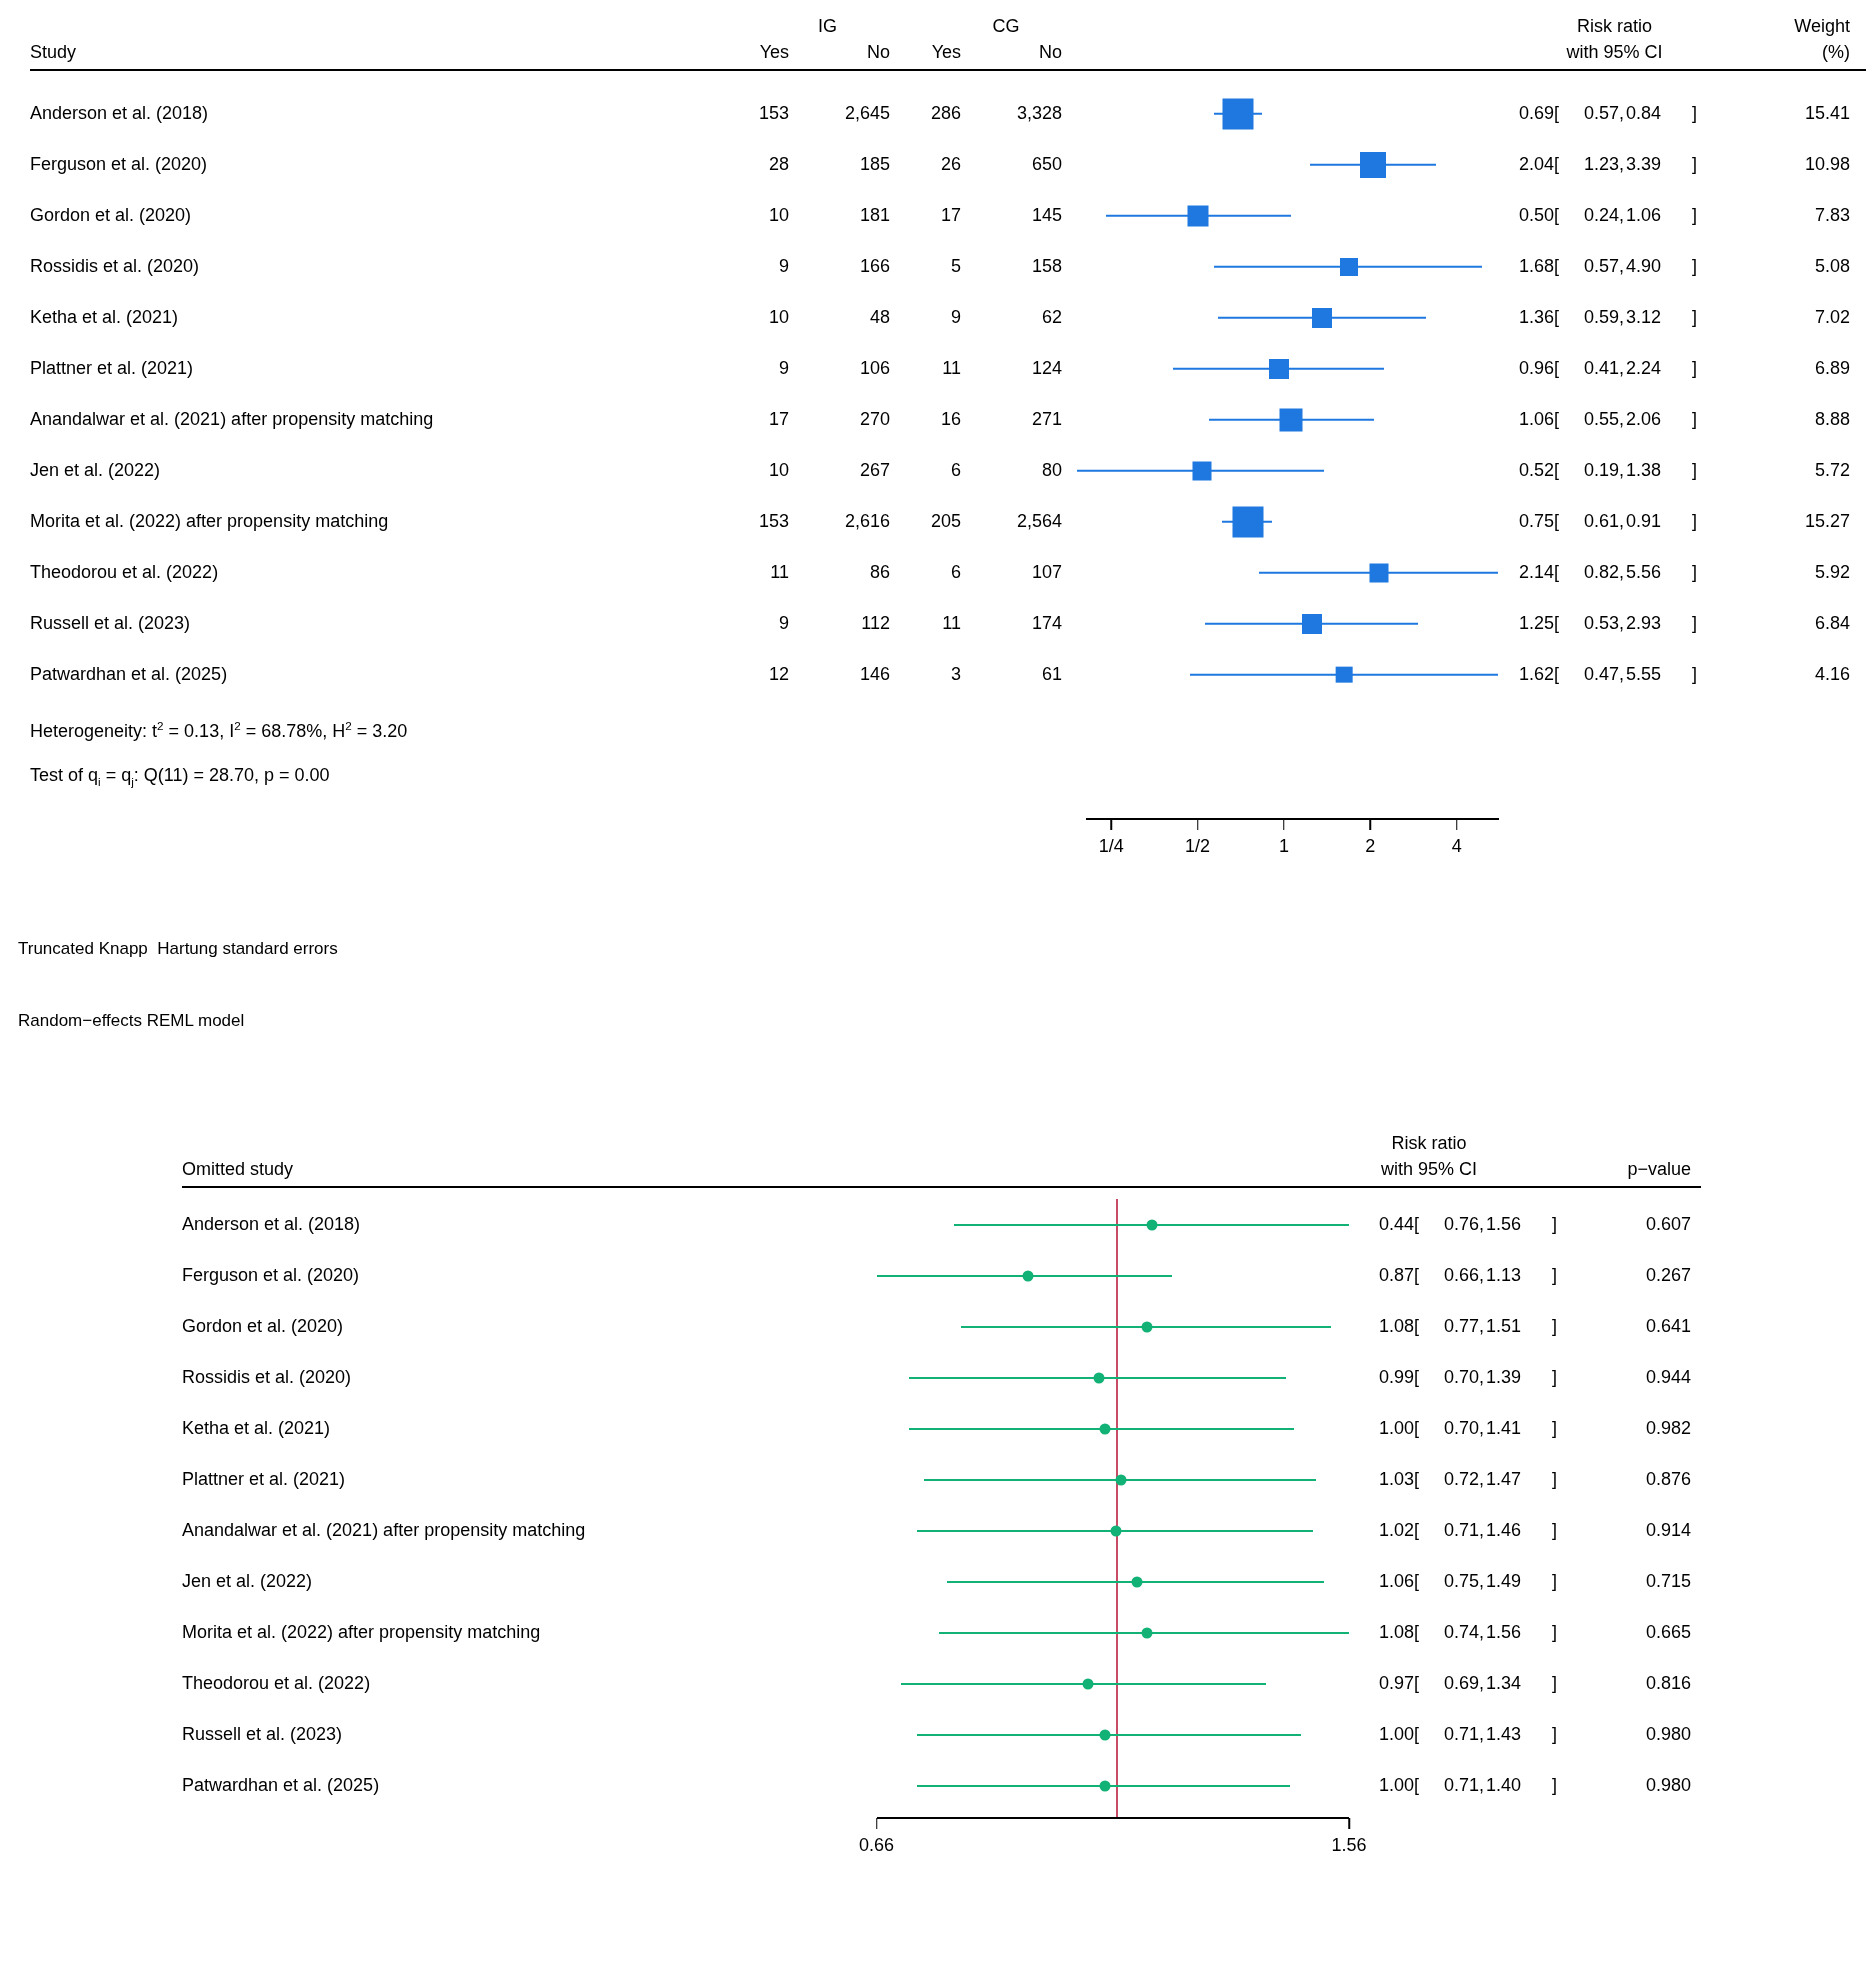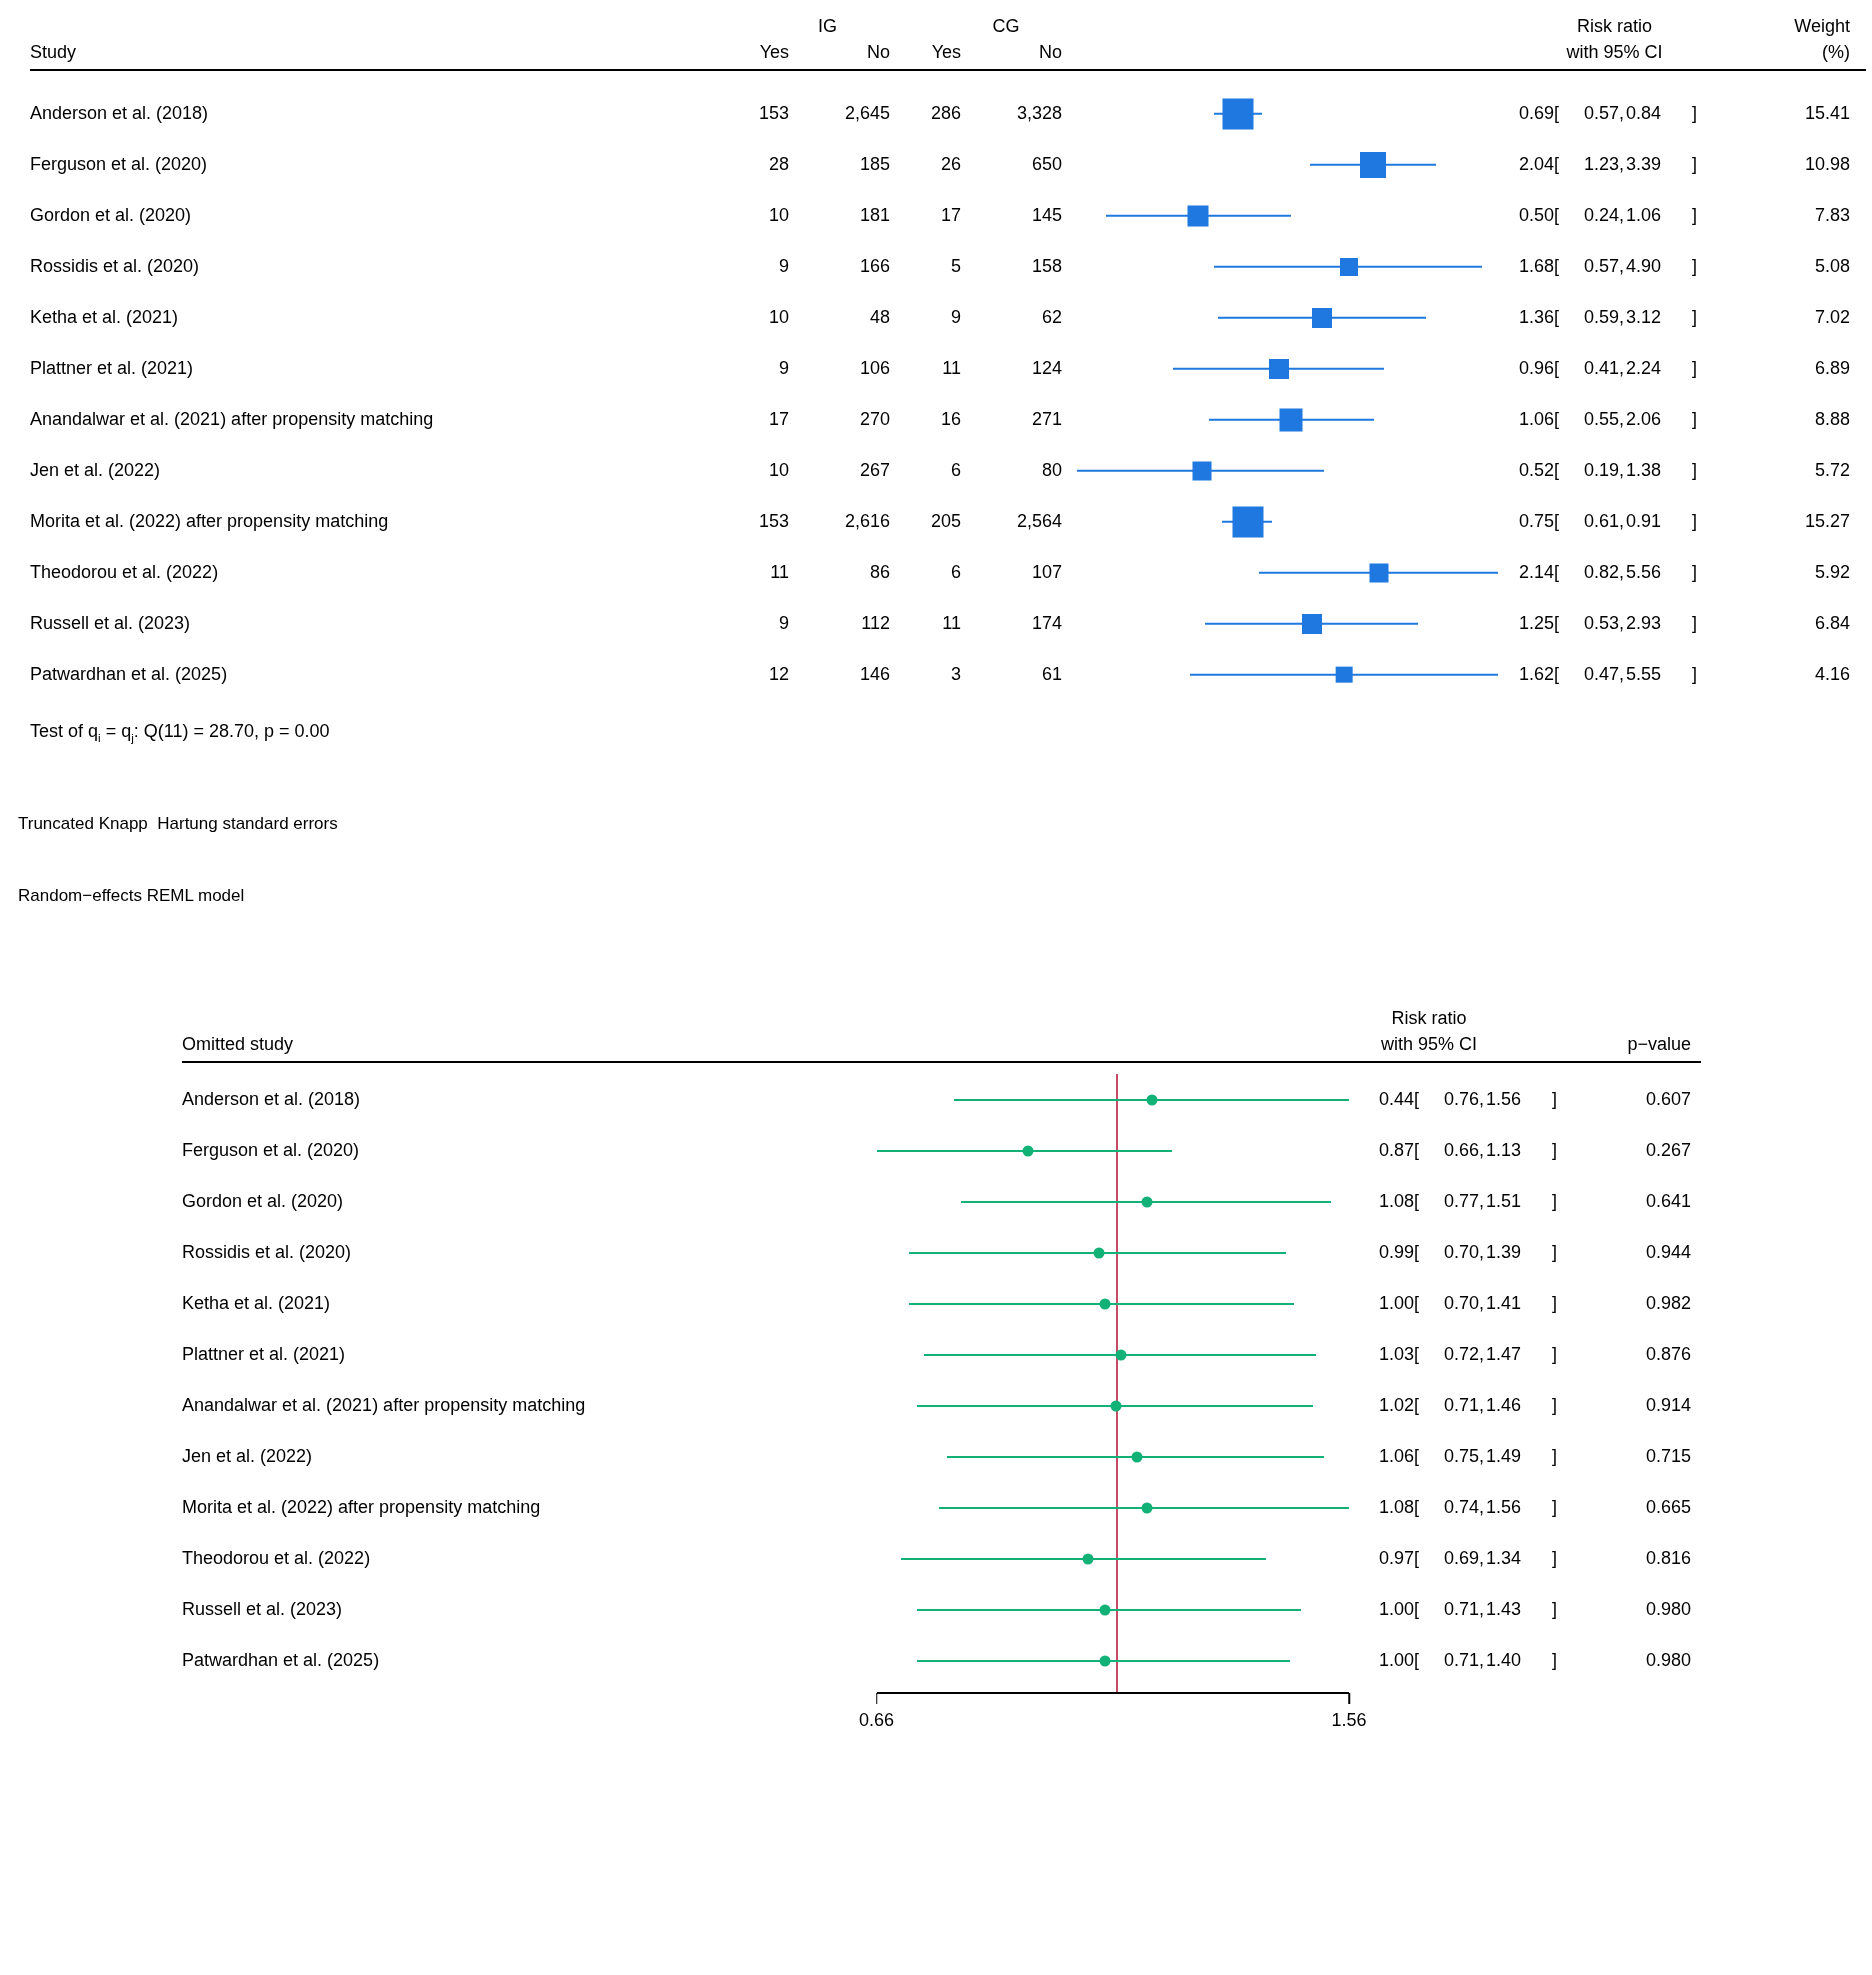--- a/index.html
+++ b/index.html
@@ -246,23 +246,39 @@
           <div class="cell plot">
             <div class="ci-line" style="left: 26.4936%; width: 72.2175%;"></div>
             <div class="sq" style="height: 16.7px; width: 16.7px; left: 62.6913%;"></div>
           </div>
           <div class="cell rr"><span class="rr-est">1.62</span><span class="rr-open"> [</span><span class="rr-lo">0.47</span><span class="rr-comma">,</span><span class="rr-hi">5.55</span><span class="rr-close">]</span></div>
           <div class="cell num">4.16</div>
         </div>
       </div>
 
     <div id="stats-a" class="stats">
+        <div class="stat-line"><span>Heterogeneity: t</span><sup>2</sup><span> = 0.13, I</span><sup>2</sup><span> = 68.78%, H</span><sup>2</sup><span> = 3.20</span></div>
         <div class="stat-line"><span>Test of q</span><sub>i</sub><span> = q</span><sub>j</sub><span>: Q(11) = 28.70, p = 0.00</span></div>
       </div>
 
+    <div class="grid-a axis-row-a">
+      <div class="axis-cell" id="axis-a">
+          <div class="axis-line" style="left: 2%; right: 1%;"></div>
+          <div class="tick" style="left: 8.02778%;"></div>
+          <div class="tick-label" style="left: 8.02778%;">1/4</div>
+          <div class="tick" style="left: 28.3036%;"></div>
+          <div class="tick-label" style="left: 28.3036%;">1/2</div>
+          <div class="tick" style="left: 48.5794%;"></div>
+          <div class="tick-label" style="left: 48.5794%;">1</div>
+          <div class="tick" style="left: 68.8553%;"></div>
+          <div class="tick-label" style="left: 68.8553%;">2</div>
+          <div class="tick" style="left: 89.1311%;"></div>
+          <div class="tick-label" style="left: 89.1311%;">4</div>
+        </div>
+    </div>
 
     <div class="footnote footnote-a">
       <div>Truncated Knapp  Hartung standard errors</div>
       <div>Random−effects REML model</div>
     </div>
   </section>
 
   <section class="plot-bottom">
     <div class="grid-b header-grid">
       <div class="r1 rr-hb">Risk ratio</div>

